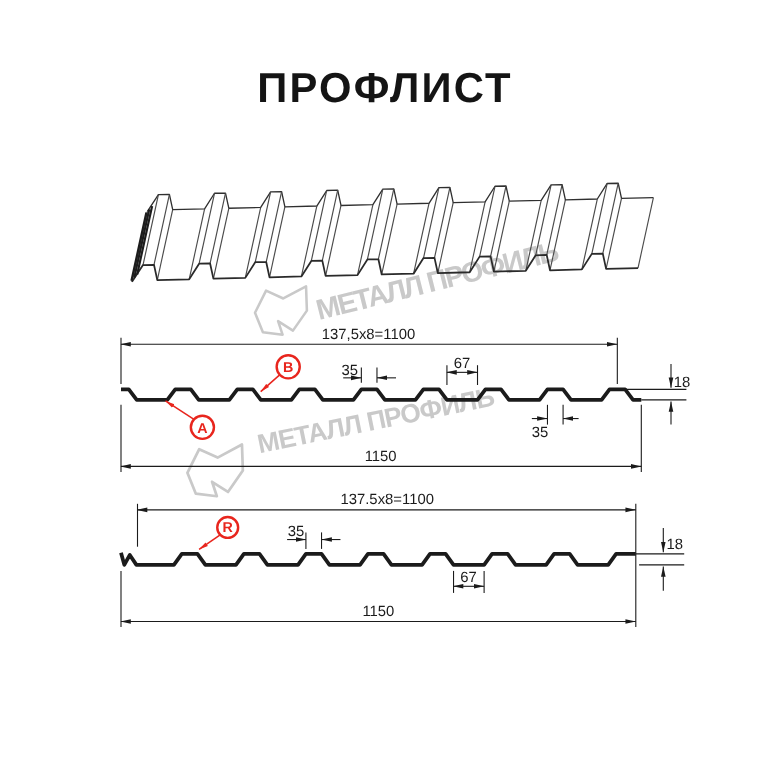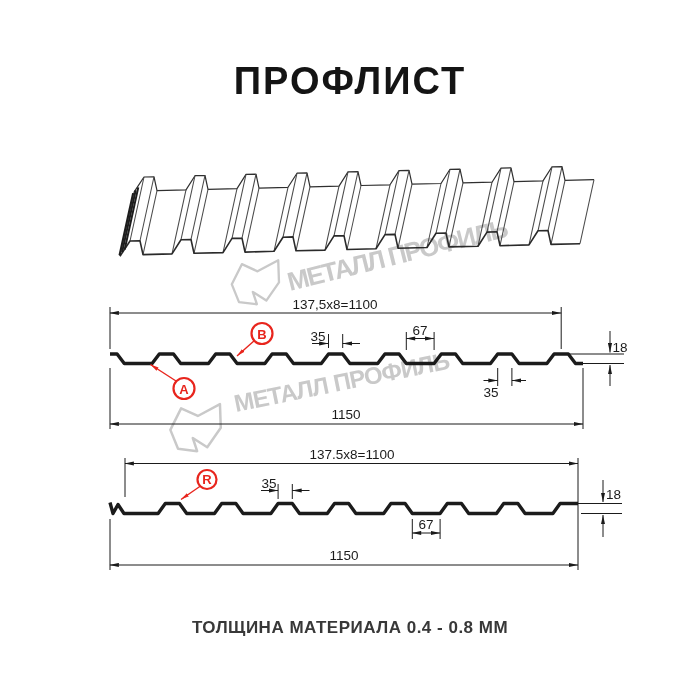--- a/index.html
+++ b/index.html
@@ -184,14 +184,13 @@
       <text class="dim-text" x="344" y="560" text-anchor="middle">1150</text>
 
       <g>
         <line class="lead" x1="200.5" y1="486" x2="181" y2="499.5" marker-end="url(#mRed)"></line>
         <circle class="lblc" cx="207" cy="479.5" r="9.5"></circle>
         <text class="lblt" x="207" y="484" font-size="12">R</text>
       </g>
     </g>
   </svg>
 
-  <div class="footer">ТОЛЩИНА МАТЕРИАЛА 0.4 - 0.8 ММ</div>
 </div>
 
 </body></html>

